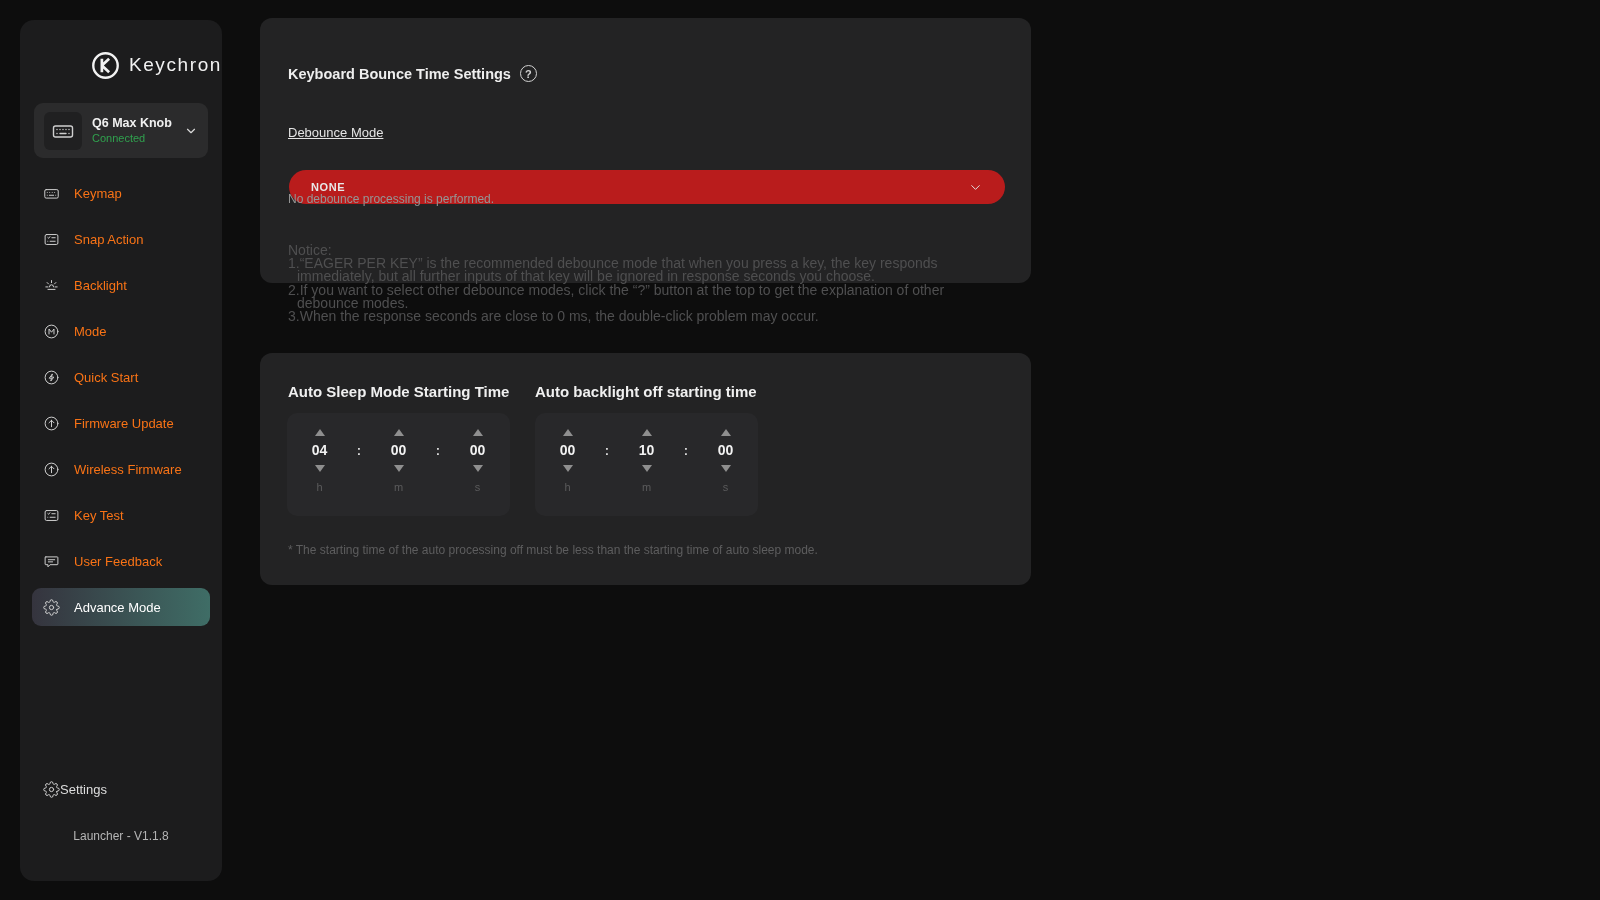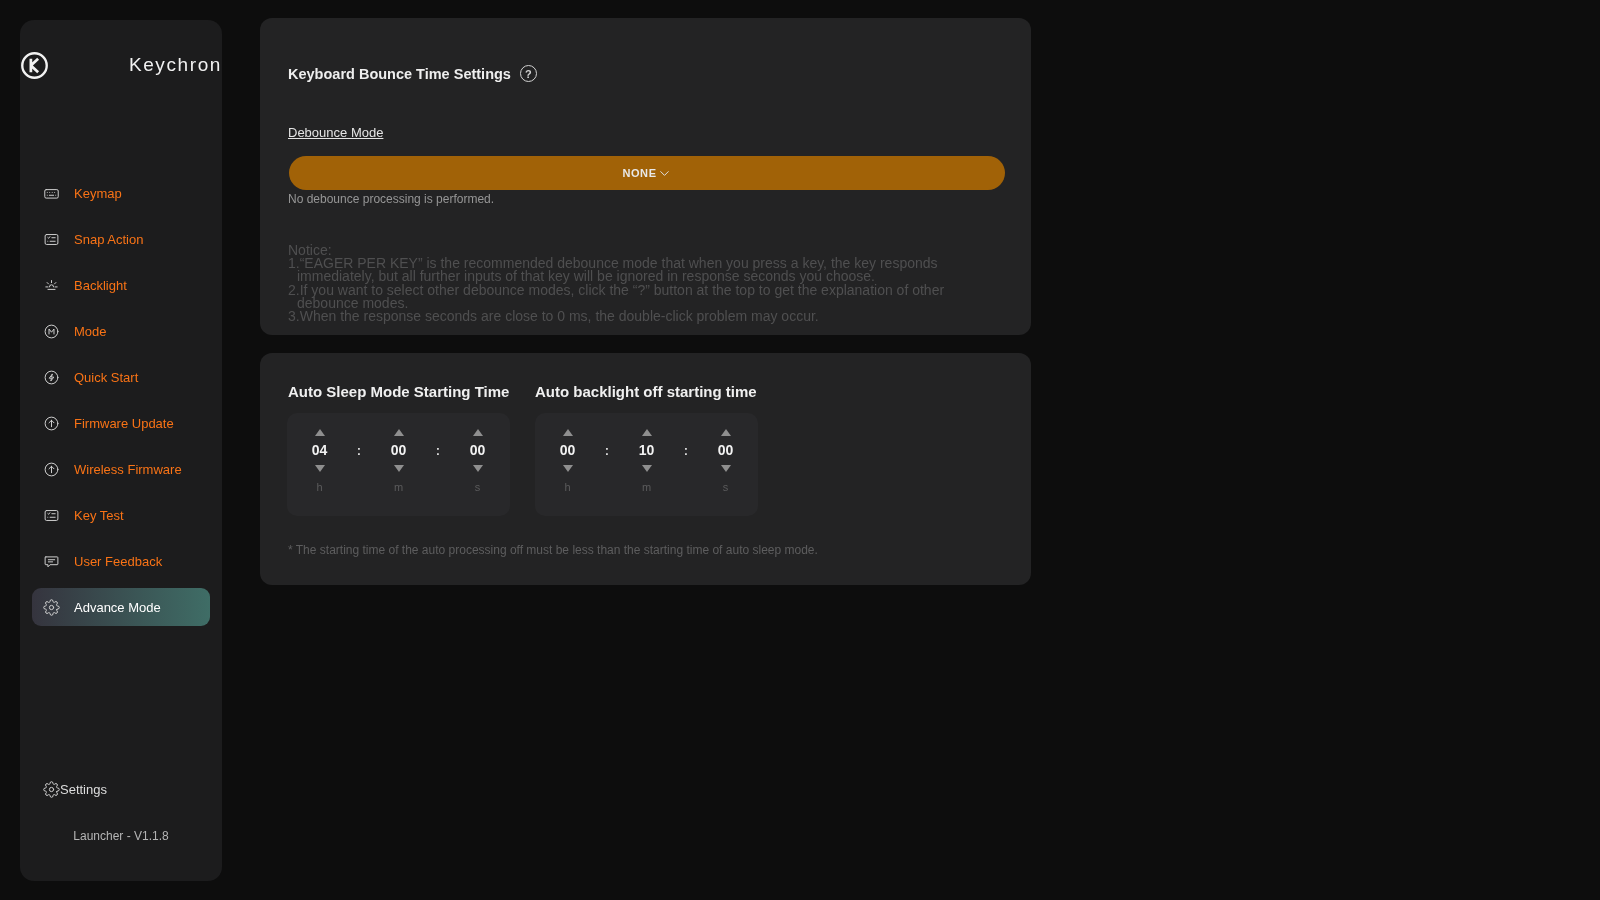--- a/index.html
+++ b/index.html
@@ -3,21 +3,21 @@
 <meta charset="utf-8">
 <style>
   * { margin: 0; padding: 0; box-sizing: border-box; }
   html, body { width: 1600px; height: 900px; background: #0d0d0d; font-family: "Liberation Sans", sans-serif; overflow: hidden; }
   .stage { position: relative; width: 1600px; height: 900px; background: #0d0d0d; }
 
   
   .sidebar { position: absolute; left: 20px; top: 20px; width: 202px; height: 861px;
              background: #1c1c1d; border-radius: 14px; }
   .brand { position: absolute; left: 0; top: 24px; width: 202px; height: 42px;
-           display: flex; align-items: center; justify-content: space-between; gap: 9px; }
+           display: flex; align-items: center; justify-content: flex-end; gap: 9px; }
   .brand-logo { width: 29px; height: 29px; }
   .brand-text { color: #f2f2f2; font-size: 19px; letter-spacing: 1.6px; font-weight: 400; }
 
   .device-card { position: absolute; left: 14px; top: 83px; width: 174px; height: 55px;
                  background: #2b2b2c; border-radius: 9px; display: flex; align-items: center;
                  padding: 0 10px; cursor: pointer; }
   .device-thumb { width: 38px; height: 38px; background: #202021; border-radius: 6px;
                   display: flex; align-items: center; justify-content: center; flex: 0 0 auto; }
   .device-meta { margin-left: 10px; flex: 1; min-width: 0; }
   .device-name { color: #f0f0f0; font-size: 12.5px; font-weight: 700; line-height: 16px; }
@@ -37,34 +37,34 @@
 
   .settings-row { position: absolute; left: 12px; bottom: 73px; width: 178px; height: 38px;
                   border-radius: 9px; display: flex; align-items: center; padding: 0 10px;
                   cursor: pointer; }
   .settings-row .nav-label { color: #dddddd; font-size: 13px; }
   .version { position: absolute; left: 0; bottom: 38px; width: 202px; text-align: center;
              color: #b5b5b5; font-size: 12px; }
 
   
   .card { position: absolute; left: 260px; width: 771px; background: #232324; border-radius: 12px; }
-  .card1 { top: 18px; height: 317px; }
+  .card1 { top: 18px; height: 265px; }
   .card2 { top: 353px; height: 232px; }
 
   .card-title { position: absolute; left: 28px; top: 47px; display: flex; align-items: center; gap: 9px;
                 color: #eeeeee; font-size: 14.5px; font-weight: 700; }
   .help-badge { width: 17px; height: 17px; border: 1.5px solid #d2d2d2; border-radius: 50%;
                 color: #d2d2d2; font-size: 11px; font-weight: 700; display: flex;
                 align-items: center; justify-content: center; cursor: pointer; }
 
   .field-label { position: absolute; left: 28px; top: 107px; color: #e4e4e4; font-size: 13px; text-decoration: underline; }
 
-  .dropdown { position: absolute; left: 29px; top: 138px; width: 716px; height: 34px;
-              background: #a16207; border-radius: 17px; display: flex; align-items: center;
-              justify-content: center; padding: 0 22px; cursor: pointer; }
+  .dropdown { position: absolute; left: 29px; top: 152px; width: 716px; height: 34px;
+              background: #b91c1c; border-radius: 17px; display: flex; align-items: center;
+              justify-content: space-between; padding: 0 22px; cursor: pointer; }
   .dropdown-value { color: #e8e8e8; font-size: 11px; font-weight: 700; letter-spacing: 0.6px; }
   .dropdown svg { width: 15px; height: 15px; stroke: #e0e0e0; fill: none; stroke-width: 1.6;
                   stroke-linecap: round; stroke-linejoin: round; }
 
   .mode-desc { position: absolute; left: 28px; top: 174px; color: #969696; font-size: 12px; }
 
   .notice { position: absolute; left: 28px; top: 226px; width: 718px;
             color: #4f4f50; font-size: 14px; line-height: 13.2px; }
   .notice-line { padding-left: 9px; text-indent: -9px; }
 
@@ -98,20 +98,37 @@
   <aside class="sidebar">
 
     <div class="brand">
       <svg class="brand-logo" viewBox="0 0 32 32">
         <circle cx="16" cy="16" r="13.5" stroke="#f2f2f2" stroke-width="2.6" fill="none"></circle>
         <path d="M12 8.5v15M12 16l8-7.5M12 16l8 7.5" stroke="#f2f2f2" stroke-width="3" fill="none" stroke-linecap="butt"></path>
       </svg>
       <span class="brand-text">Keychron</span>
     </div>
 
+    <div class="device-card">
+      <div class="device-thumb">
+        <svg width="24" height="24" viewBox="0 0 24 24" fill="none" stroke="#cfcfcf" stroke-width="1.4" stroke-linecap="round">
+          <rect x="2.5" y="7" width="19" height="11" rx="2"></rect>
+          <path d="M6 10.5h.01M9 10.5h.01M12 10.5h.01M15 10.5h.01M18 10.5h.01M6 14.5h.01M9 14.5h6M18 14.5h.01"></path>
+        </svg>
+      </div>
+      <div class="device-meta">
+        <div class="device-name">Q6 Max Knob</div>
+        <div class="device-status">Connected</div>
+      </div>
+      <span class="device-chevron">
+        <svg width="14" height="14" viewBox="0 0 24 24" fill="none" stroke="#d8d8d8" stroke-width="2" stroke-linecap="round" stroke-linejoin="round">
+            <polyline points="6 9 12 15 18 9"></polyline>
+          </svg>
+      </span>
+    </div>
 
     <nav class="nav">
 
       <div class="nav-item">
         <span class="nav-icon">
           <svg viewBox="0 0 24 24">
               <rect x="2.5" y="6.5" width="19" height="12" rx="2"></rect>
               <path d="M6 10.5h.01M9.5 10.5h.01M13 10.5h.01M16.5 10.5h.01M6 14.5h.01M9 14.5h6M18 14.5h.01"></path>
             </svg>
         </span>

